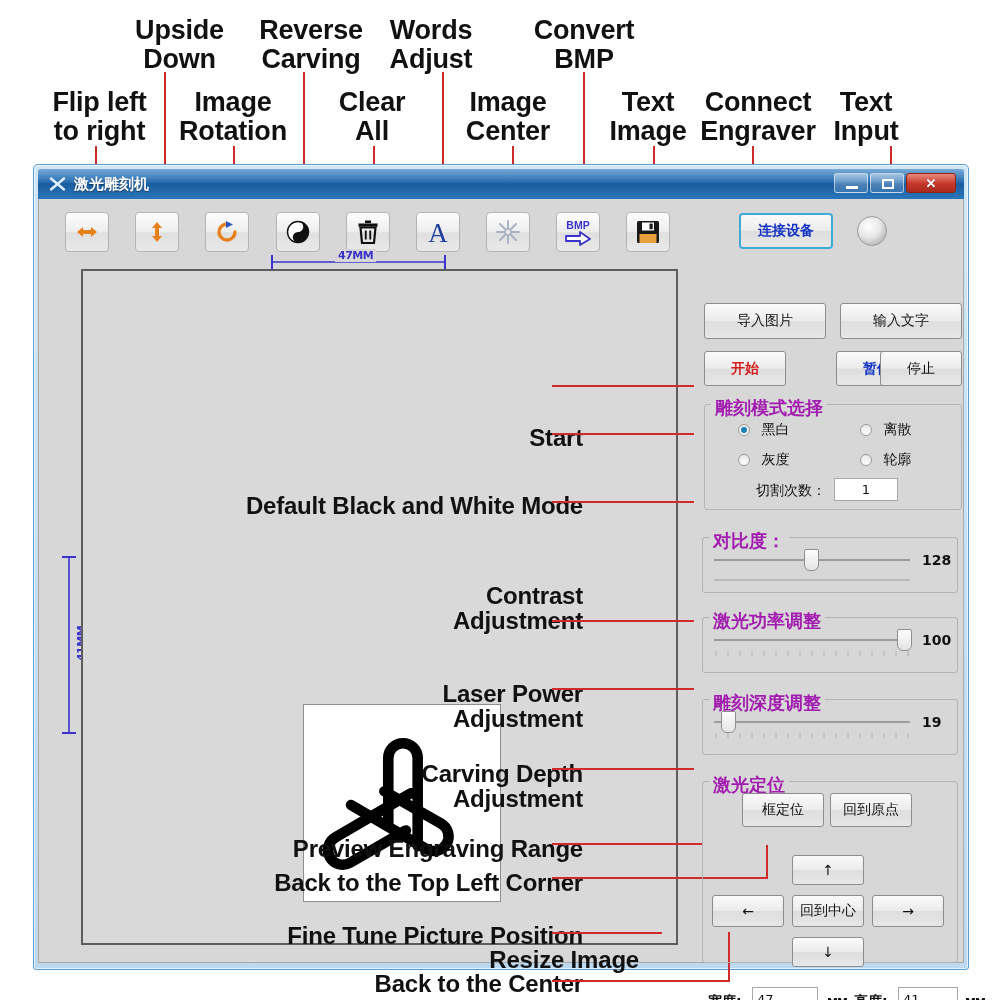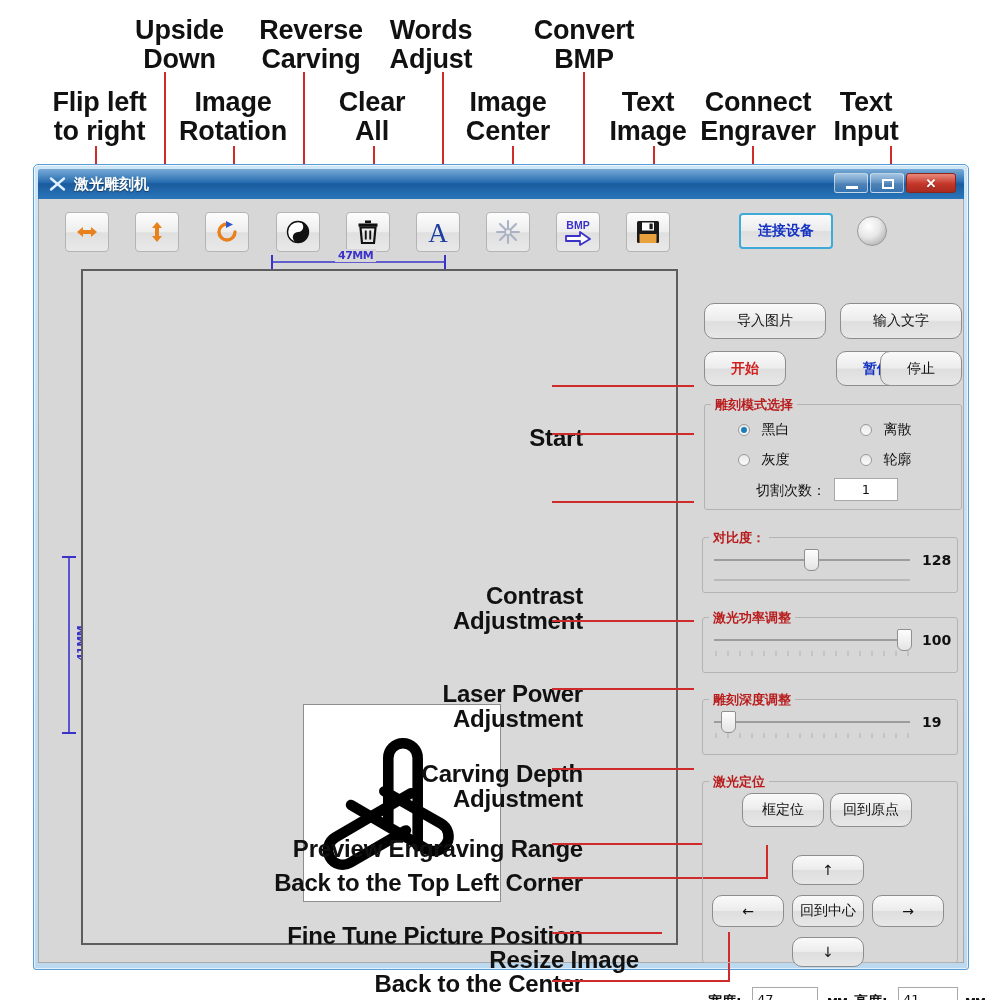--- a/index.html
+++ b/index.html
@@ -113,34 +113,34 @@
     position:absolute;left:220px;top:433px;width:198px;height:198px;
     background:#ffffff;border:1px solid #8e8e8e;box-sizing:border-box;
   }
 
   
   #panel{position:absolute;left:655px;top:0;width:271px;height:764px;}
 
   .pbtn{
     position:absolute;
     background:linear-gradient(#fafafa,#ececec 48%,#dedede 52%,#e7e7e7);
-    border:1px solid #8d8d8d;border-radius:10px;box-sizing:border-box;
+    border:1px solid #8d8d8d;border-radius:3px;box-sizing:border-box;
     display:flex;align-items:center;justify-content:center;
     font-family:"DejaVu Sans",sans-serif;font-size:14px;color:#111;
   }
   .pbtn.accent-blue{border:2px solid #3fa9d8;border-radius:4px;}
   .pbtn .lbl-red{color:#d21f1f;font-weight:bold;}
   .pbtn .lbl-blue{color:#1433c2;font-weight:bold;}
 
   .group{
     position:absolute;border:1px solid #b3b3b3;border-radius:3px;box-sizing:border-box;
   }
   .group-title{
     position:absolute;background:#d7d7d7;padding:0 4px;
-    font-family:"DejaVu Sans",sans-serif;font-size:13px;color:#b91c1c;font-weight:bold;
+    font-family:"DejaVu Sans",sans-serif;font-size:18px;color:#a21caf;font-weight:bold;
     top:-9px;left:6px;white-space:nowrap;
   }
 
   .radio-row{position:absolute;font-family:"DejaVu Sans",sans-serif;font-size:14px;color:#111;}
   .radio{
     display:inline-block;width:12px;height:12px;border-radius:50%;
     border:1px solid #9a9a9a;background:linear-gradient(#e9e9e9,#fbfbfb);
     vertical-align:-2px;margin-right:7px;position:relative;box-sizing:border-box;
   }
   .radio.on::after{
@@ -361,20 +361,21 @@
           <svg width="196" height="196" viewBox="0 0 100 100">
             <g fill="none" stroke="#000000" stroke-width="5.4" stroke-linecap="round" stroke-linejoin="round">
               <path d="M43 60 L43 27 a7.5 7.5 0 0 1 15 0 L58 72"></path>
               <path d="M52 64 L23.5 80.5 a7.5 7.5 0 0 1 -7.5 -13 L54.5 45"></path>
               <path d="M41 44 L70 60.5 a7.5 7.5 0 0 1 -7.5 13 L24 51"></path>
             </g>
           </svg>
         </div>
 
         <div class="anno inner" style="left:180px;top:154px;width:320px;">Start</div>
+        <div class="anno inner" style="left:110px;top:222px;width:390px;">Default Black and White Mode</div>
         <div class="anno inner" style="left:200px;top:312px;width:300px;">Contrast
 Adjustment</div>
         <div class="anno inner" style="left:200px;top:410px;width:300px;">Laser Power
 Adjustment</div>
         <div class="anno inner" style="left:190px;top:490px;width:310px;">Carving Depth
 Adjustment</div>
         <div class="anno inner" style="left:90px;top:565px;width:410px;">Preview Engraving Range</div>
         <div class="anno inner" style="left:70px;top:599px;width:430px;">Back to the Top Left Corner</div>
         <div class="anno inner" style="left:90px;top:652px;width:410px;">Fine Tune Picture Position</div>
         <div class="anno inner" style="left:150px;top:700px;width:350px;">Back to the Center</div>

